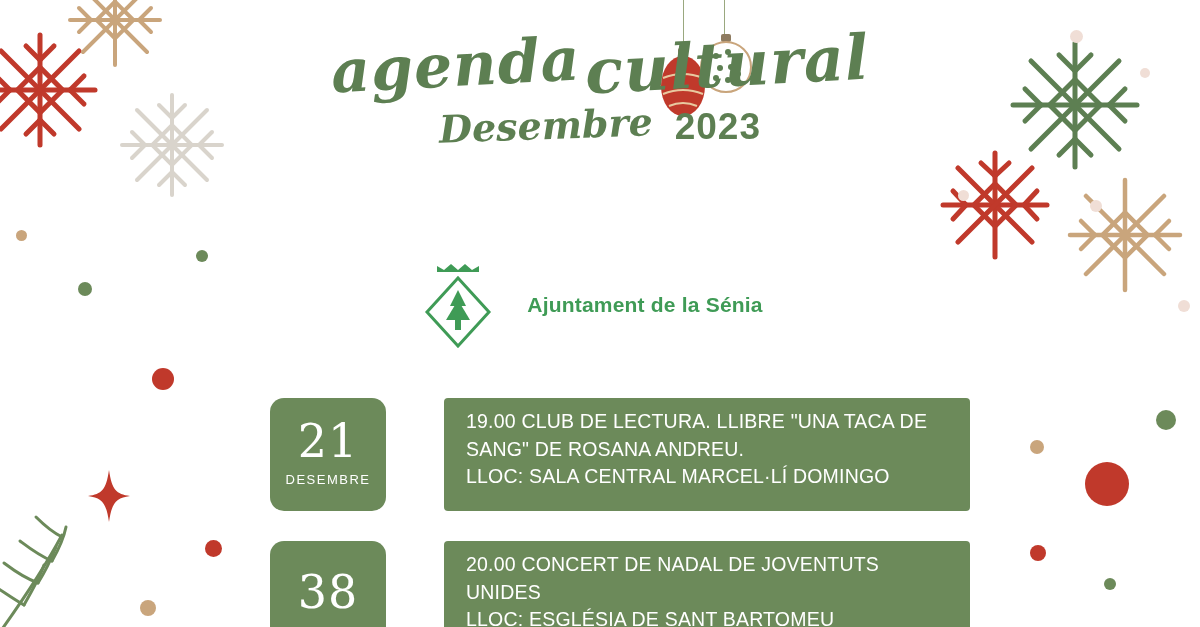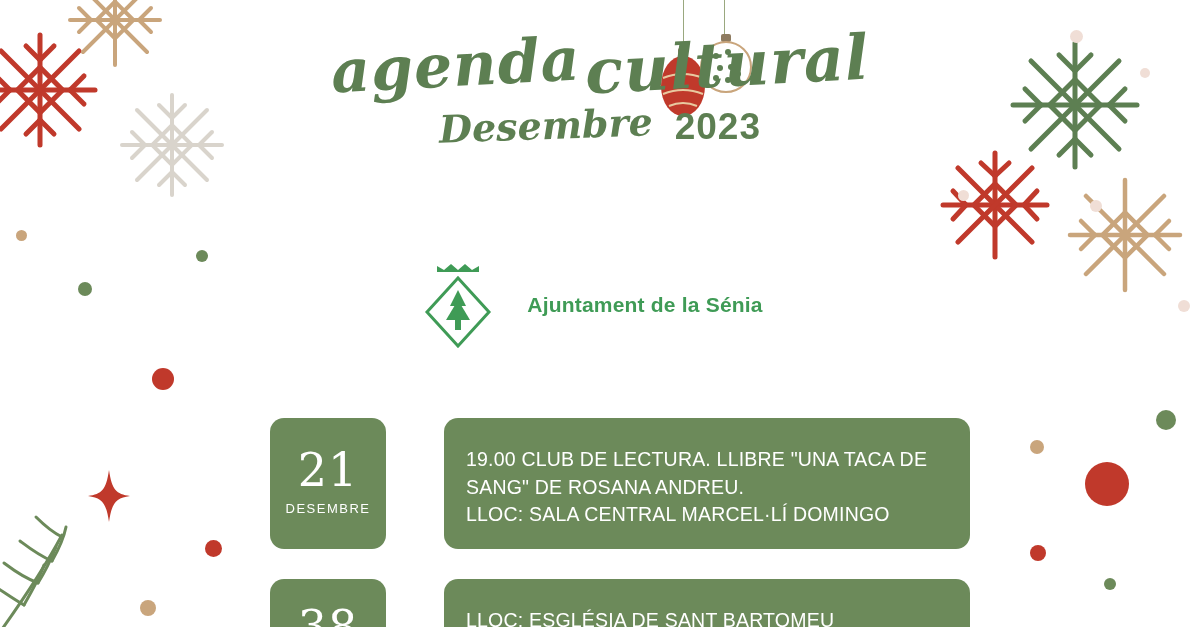--- a/index.html
+++ b/index.html
@@ -124,21 +124,20 @@
     position: absolute;
     top: 398px;
     left: 270px;
     width: 700px;
   }
   .entry {
     display: flex;
     align-items: stretch;
     gap: 58px;
     margin-bottom: 30px;
-    margin-top: 20px;
   }
   .daybox {
     width: 116px;
     min-height: 108px;
     background: #6c8a5a;
     border-radius: 14px;
     color: #ffffff;
     display: flex;
     flex-direction: column;
     align-items: center;
@@ -157,23 +156,23 @@
   .daymonth {
     font-family: "Liberation Sans", sans-serif;
     font-size: 13px;
     letter-spacing: 1.5px;
     margin-top: 8px;
     text-transform: uppercase;
   }
   .descbox {
     flex: 1 1 auto;
     background: #6c8a5a;
-    border-radius: 14px;
+    border-radius: 4px;
     color: #ffffff;
-    padding: 28px 22px 20px 22px;
+    padding: 10px 22px 20px 22px;
     box-sizing: border-box;
     font-family: "Liberation Sans", sans-serif;
     font-size: 19.5px;
     line-height: 1.42;
     letter-spacing: 0.2px;
   }
   .descbox .line { display: block; }
 </style>
 </head>
 <body>
@@ -377,19 +376,20 @@
         <span class="line">LLOC: SALA CENTRAL MARCEL·LÍ DOMINGO</span>
       </div>
     </div>
 
     <div class="entry">
       <div class="daybox">
         <div class="daynum">38</div>
         <div class="daymonth"></div>
       </div>
       <div class="descbox">
+        <span class="line">20.00 CONCERT DE NADAL DE JOVENTUTS UNIDES</span>
         <span class="line">LLOC: ESGLÉSIA DE SANT BARTOMEU</span>
       </div>
     </div>
 
   </div>
 
 </div>
 
 </body></html>

